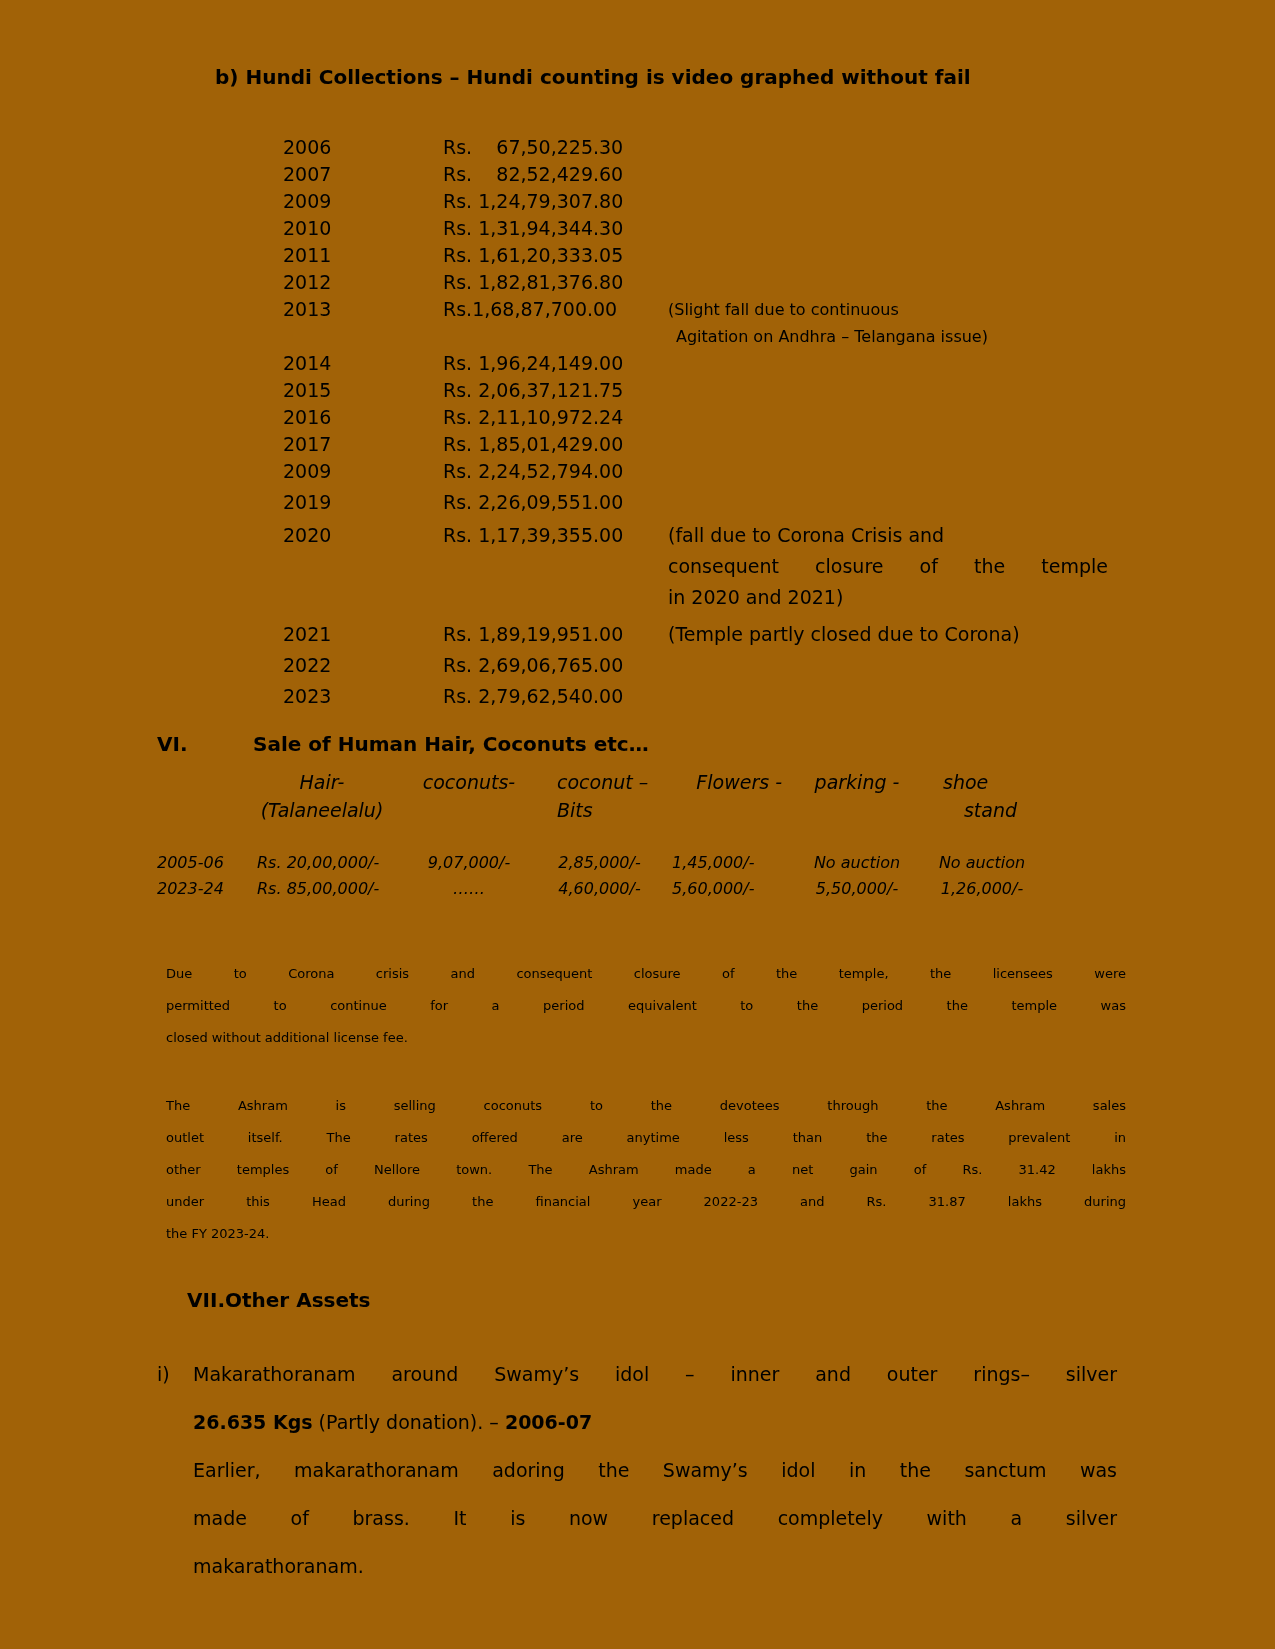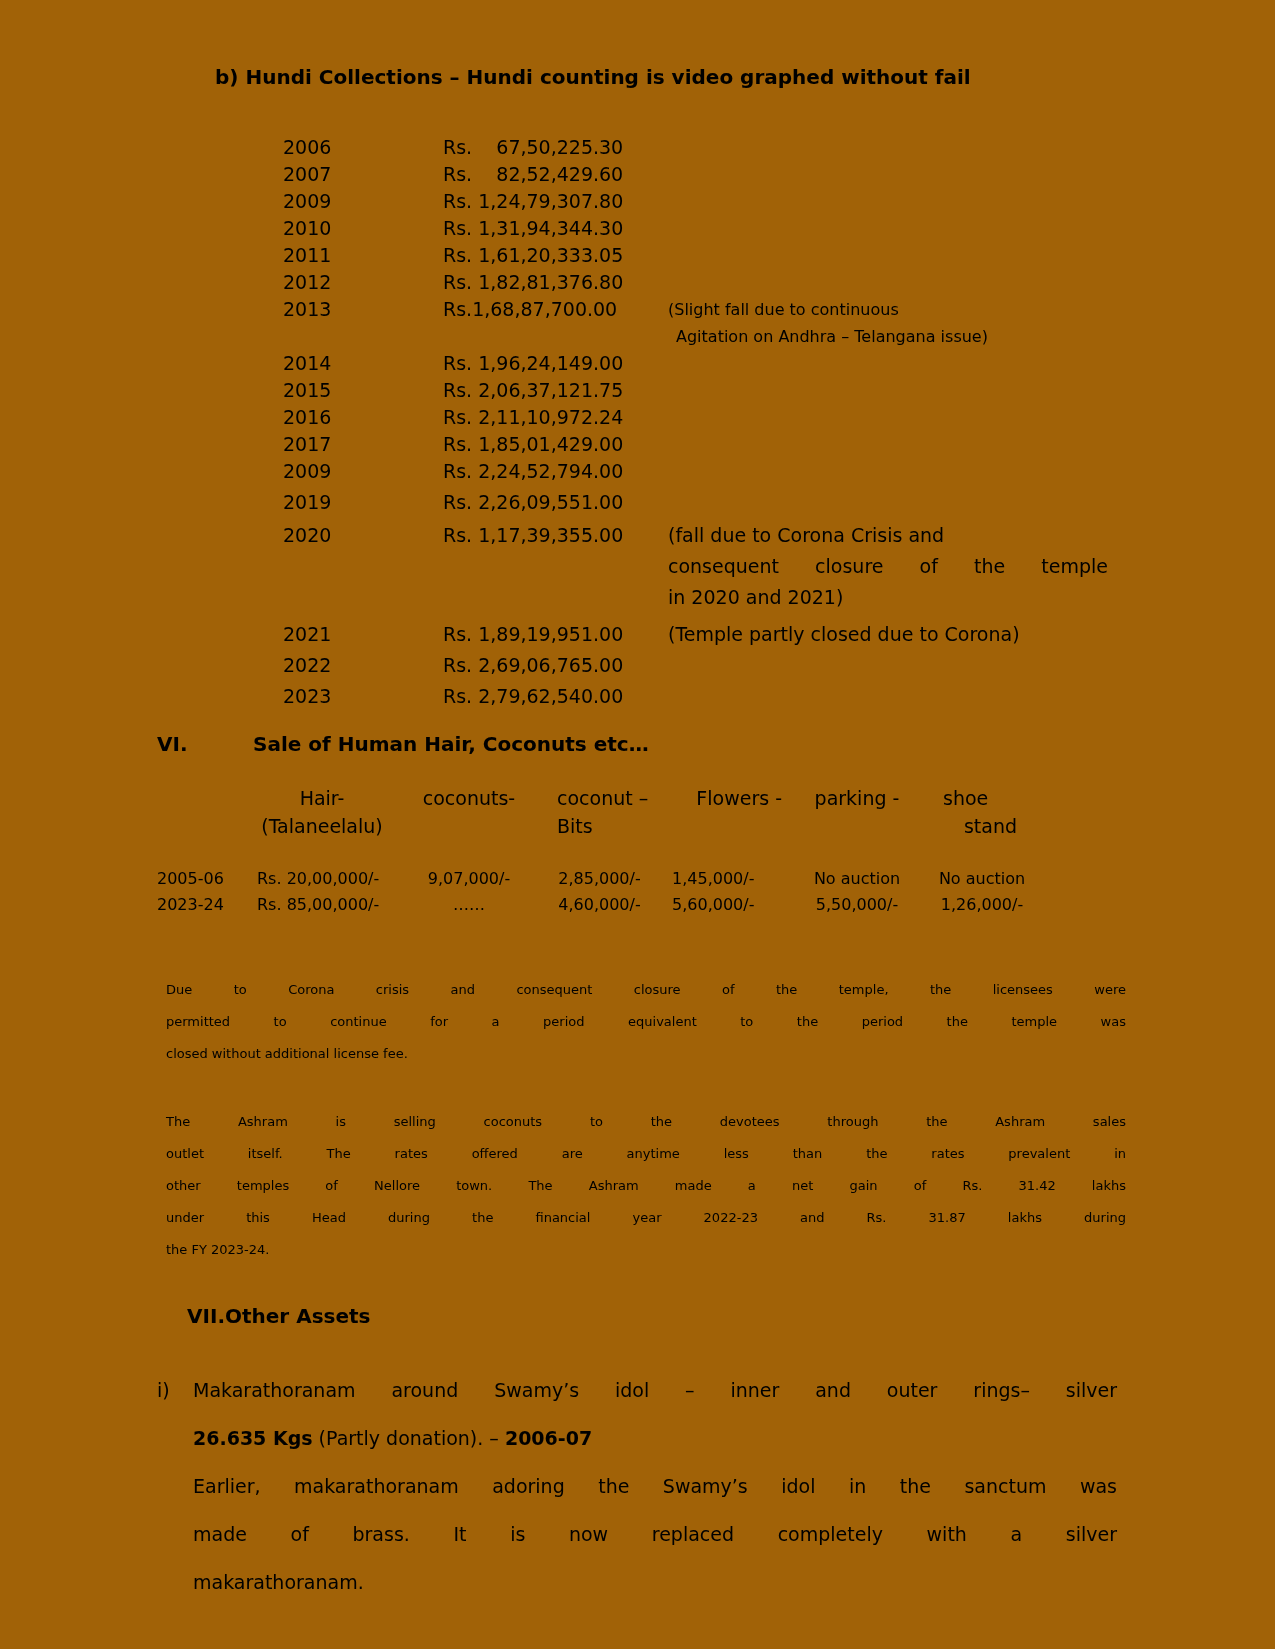--- a/index.html
+++ b/index.html
@@ -23,21 +23,21 @@
   .mt8{margin-top:8px;}
   .stretchline{text-align:justify;text-align-last:justify;}
 
   
   .sec-head{display:flex;font-size:20px;font-weight:bold;margin-top:20px;line-height:28px;}
   .sec-num{width:96px;flex:none;}
   .sec-head7{display:flex;font-size:20px;font-weight:bold;margin-top:36px;line-height:28px;text-align:right;}
   .sec-num7{width:68px;flex:none;}
 
   
-  .stable{margin-top:26px;}
+  .stable{margin-top:10px;font-style:italic;}
   .st-head{display:grid;grid-template-columns:90px 150px 130px 125px 130px 130px 130px;font-size:19px;line-height:28px;}
   .st-row{display:grid;grid-template-columns:90px 150px 130px 125px 130px 130px 130px;font-size:16px;line-height:26px;}
   .st-body{margin-top:26px;}
   .cl{display:block;}
   .sh-hair{text-align:center;}
   .sh-coco{text-align:center;padding-left:14px;}
   .sh-bits{padding-left:30px;}
   .sh-flow{text-align:right;padding-left:20px;}
   .sh-park{text-align:center;padding-left:20px;}
   .sh-shoe .l1{padding-left:31px;}

